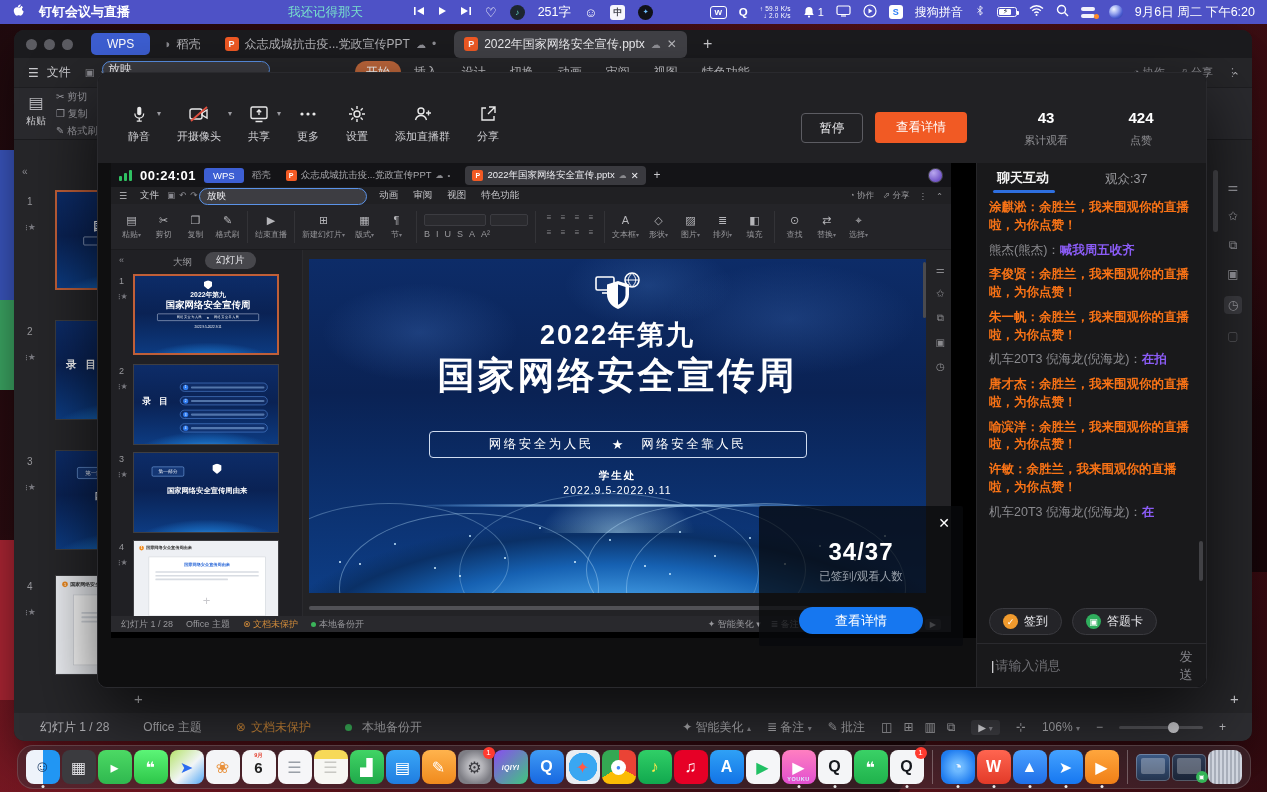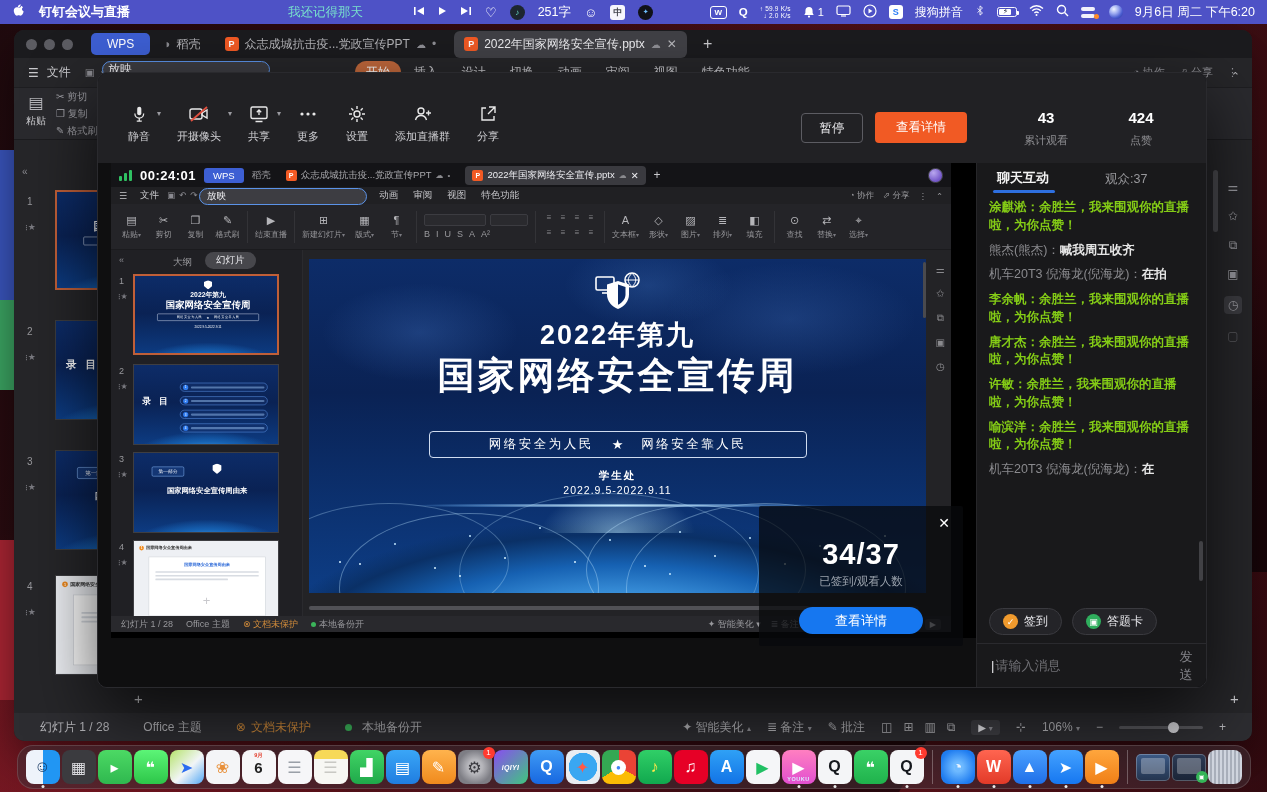--- a/index.html
+++ b/index.html
@@ -158,39 +158,39 @@
   .stat b{display:block;font-size:15px;color:#fff;font-weight:bold}
   .stat span{display:block;margin-top:7px;font-size:11px;color:#8f8f93}
   #lv-body{position:absolute;top:90px;left:0;right:0;bottom:0;background:#0f0f10}
   #share{position:absolute;left:13px;top:0;width:865px;height:475px;background:#000;overflow:hidden}
   #panel{position:absolute;left:878px;top:0;right:0;bottom:0;background:#19191b;border-left:1px solid #262629}
   .p-chat{position:absolute;left:20px;top:6px;font-size:13px;color:#f2f2f2;font-weight:bold}
   .p-under{position:absolute;left:16px;top:27px;width:62px;height:3px;background:#2e6fe0;border-radius:2px}
   .p-aud{position:absolute;left:128px;top:8px;font-size:12.5px;color:#98989c}
   #chat{position:absolute;left:12px;right:12px;top:36px;height:402px;overflow:hidden;display:flex;flex-direction:column;gap:7px}
   .msg{font-size:12.5px;line-height:1.42;font-weight:bold}
-  .msg.like{color:#84cc16}
+  .msg.like{color:#f97316}
   .msg.plain .mname{color:#8a8a8e;font-weight:normal}
-  .msg.plain .mtext{color:#e5e5e5}
+  .msg.plain .mtext{color:#8b5cf6}
   .p-scroll{position:absolute;right:3px;top:378px;width:4px;height:40px;background:#414145;border-radius:2px}
   .p-btns{position:absolute;left:12px;top:445px;display:flex;gap:10px}
   .pill{height:27px;display:flex;align-items:center;gap:6px;padding:0 13px;background:#242428;border:1px solid #3a3a3f;
     border-radius:14px;font-size:12px;color:#e6e6ea}
   .pic{width:15px;height:15px;border-radius:50%;display:flex;align-items:center;justify-content:center;font-size:9px;color:#fff}
   .pic.orange{background:#f09a2d}.pic.green{background:#2fae5d}
   .p-input{position:absolute;left:0;right:0;bottom:0;height:44px;border-top:1px solid #2a2a2e;display:flex;align-items:center;padding:0 14px}
   .tcaret{color:#e8e8ec;font-size:13px;margin-right:1px}
   .p-input input{flex:1;background:transparent;border:none;outline:none;color:#e8e8ec;font-size:13px;font-family:inherit}
   .p-input input::placeholder{color:#6f6f74}
   .send{font-size:13px;color:#808086;margin-left:8px}
 
   
   #ov{position:absolute;left:661px;top:433px;width:204px;height:140px;background:rgba(8,9,12,.74);z-index:30;border-radius:2px}
   .ov-x{position:absolute;right:13px;top:9px;font-size:14px;color:#fff}
-  .ov-count{margin-top:32px;text-align:center;font-size:29px;font-weight:bold;color:#fff;letter-spacing:1px}
+  .ov-count{margin-top:32px;text-align:center;font-size:24px;font-weight:bold;color:#fff;letter-spacing:1px}
   .ov-lb{text-align:center;font-size:11.5px;color:#9aa2ac;margin-top:3px}
   .ov-btn{position:absolute;left:40px;bottom:12px;width:124px;height:27px;background:#1677f0;border-radius:14px;
     color:#fff;font-size:13px;display:flex;align-items:center;justify-content:center}
 
   
   #iwps{position:absolute;left:0;top:0;width:840px;height:469px;background:#232326;color:#c9c9cd}
   .i-top{height:24px;background:#141417;display:flex;align-items:center;padding:0 8px;gap:8px}
   .sig{display:flex;align-items:flex-end;gap:2px;height:12px}
   .sig i{width:3px;background:#2fc162;border-radius:1px}
   .i-timer{font-size:13px;font-weight:bold;color:#fff;letter-spacing:.5px}
@@ -915,25 +915,26 @@
         </div>
       </div>
 
       <div id="panel">
         <span class="p-chat">聊天互动</span>
         <span class="p-under"></span>
         <span class="p-aud">观众:37</span>
         <div id="chat">
             <div class="msg like"><span class="mname">涂麒淞：</span><span class="mtext">余胜兰，我来围观你的直播啦，为你点赞！</span></div>
             <div class="msg plain"><span class="mname">熊杰(熊杰)：</span><span class="mtext">喊我周五收齐</span></div>
+            <div class="msg like"><span class="mname">李俊贤：</span><span class="mtext">余胜兰，我来围观你的直播啦，为你点赞！</span></div>
+            <div class="msg like"><span class="mname">朱一帆：</span><span class="mtext">余胜兰，我来围观你的直播啦，为你点赞！</span></div>
             <div class="msg plain"><span class="mname">机车20T3 倪海龙(倪海龙)：</span><span class="mtext">在拍</span></div>
-            <div class="msg like"><span class="mname">李余帆：</span><span class="mtext">余胜兰，我来围观你的直播啦，为你点赞！</span></div>
             <div class="msg like"><span class="mname">唐才杰：</span><span class="mtext">余胜兰，我来围观你的直播啦，为你点赞！</span></div>
+            <div class="msg like"><span class="mname">喻滨洋：</span><span class="mtext">余胜兰，我来围观你的直播啦，为你点赞！</span></div>
             <div class="msg like"><span class="mname">许敏：</span><span class="mtext">余胜兰，我来围观你的直播啦，为你点赞！</span></div>
-            <div class="msg like"><span class="mname">喻滨洋：</span><span class="mtext">余胜兰，我来围观你的直播啦，为你点赞！</span></div>
             <div class="msg plain"><span class="mname">机车20T3 倪海龙(倪海龙)：</span><span class="mtext">在</span></div>
           </div>
         <span class="p-scroll"></span>
         <div class="p-btns">
           <span class="pill">
               <span class="pic orange">✓</span>
               <span>签到</span>
             </span>
           <span class="pill">
               <span class="pic green">▣</span>

